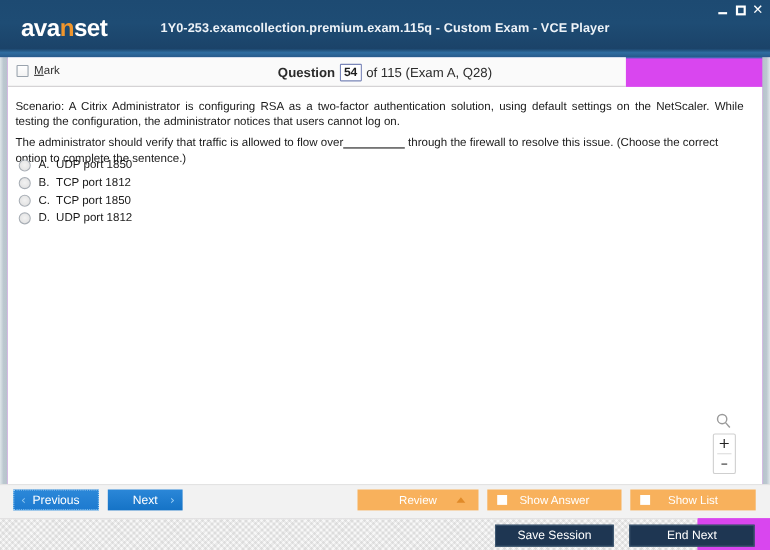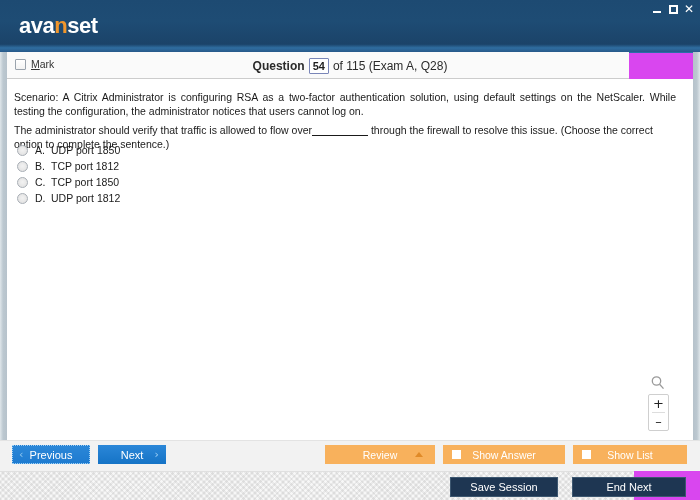--- a/index.html
+++ b/index.html
@@ -80,21 +80,21 @@
   .frame-right {
     position: absolute; right: 0; top: 52px;
     width: 7px; height: 388px;
     background: linear-gradient(to left, #dfe6ea 0%, #bcc8d0 45%, #b6c2cb 100%);
   }
 
   
   .qheader {
     position: absolute;
     left: 7px; top: 52px;
-    width: 622px; height: 27px;
+    width: 562px; height: 27px;
     background: #fafafa;
     border-bottom: 1px solid #cccccc;
     box-sizing: border-box;
   }
   .mark-wrap {
     position: absolute;
     left: 8px; top: 6px;
     display: flex; align-items: center; gap: 5px;
     cursor: default;
   }
@@ -325,20 +325,21 @@
   #btn-end { left: 572px; width: 114px; }
 </style>
 </head>
 <body>
 
 <div id="app">
 
   <div class="titlebar">
     <div class="logo"><span>ava</span><span class="accent">n</span><span>set</span></div>
 
+    <div class="app-title">1Y0-253.examcollection.premium.exam.115q - Custom Exam - VCE Player</div>
 
     <div class="winbtns">
       <div class="winbtn min"></div>
       <div class="winbtn max"></div>
       <div class="winbtn close">✕</div>
     </div>
   </div>
 
   <div class="frame-left"></div>
   <div class="frame-right"></div>

